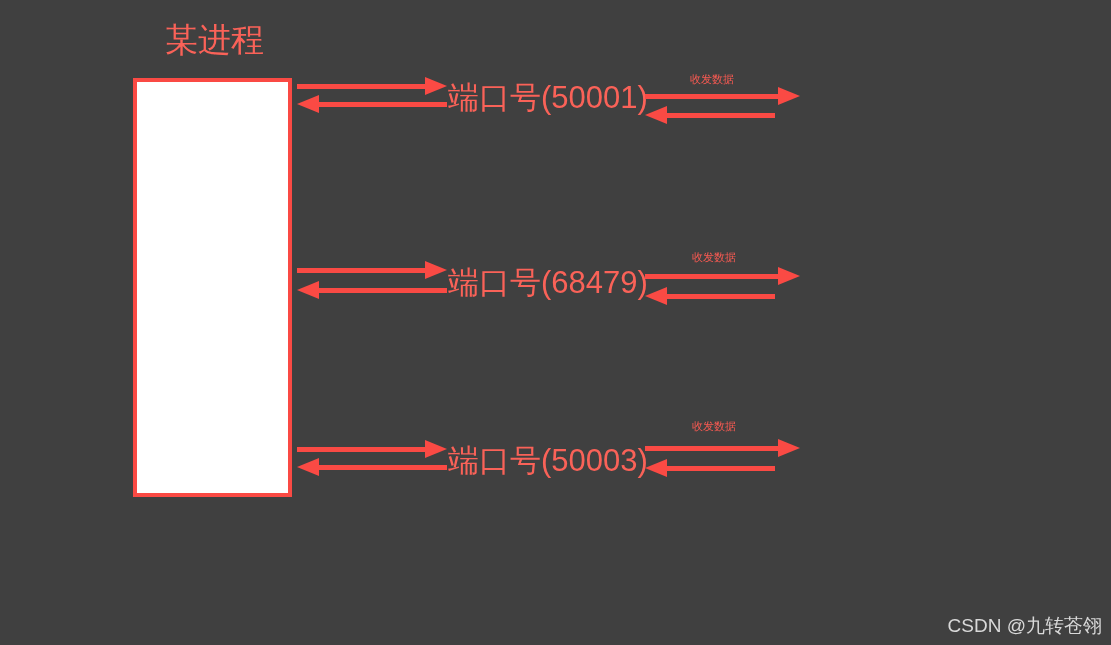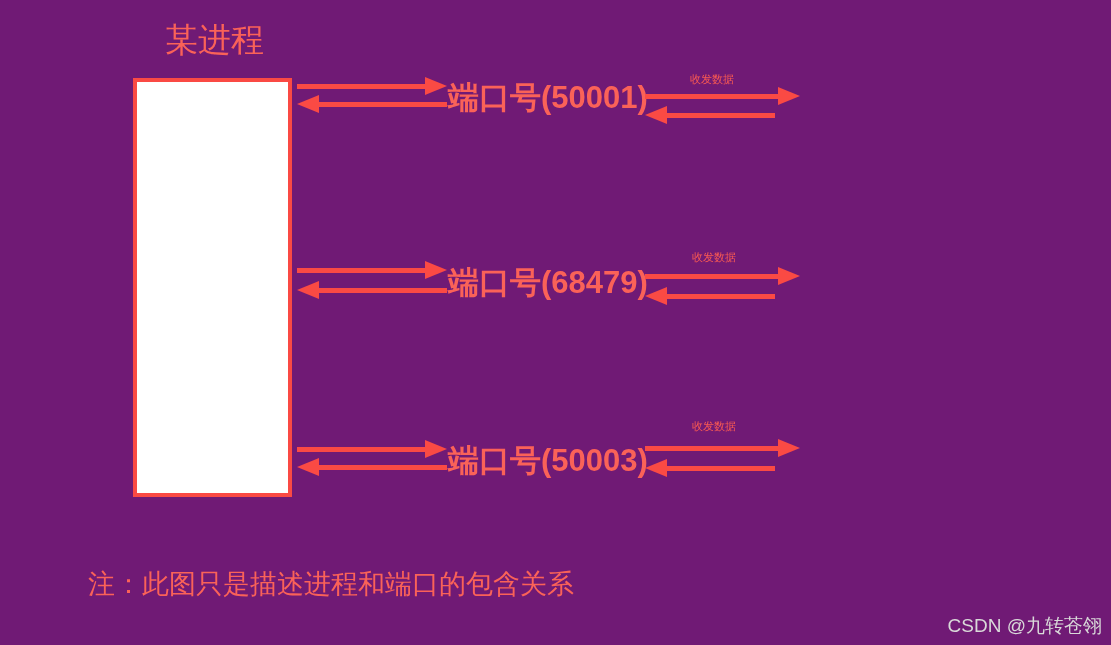--- a/index.html
+++ b/index.html
@@ -8,21 +8,21 @@
     padding: 0;
     background: #ffffff;
   }
   body {
     font-family: "Liberation Sans", "DejaVu Sans", sans-serif;
   }
   #canvas {
     position: relative;
     width: 1111px;
     height: 645px;
-    background: #701a75;
+    background: #404040;
     overflow: hidden;
   }
 
   
   .process-box {
     position: absolute;
     left: 133px;
     top: 78px;
     width: 159px;
     height: 419px;
@@ -66,21 +66,20 @@
     border-right: 22px solid #fa4a44;
   }
 
   
   .port-label {
     position: absolute;
     font-size: 31px;
     line-height: 36px;
     color: #fa6258;
     white-space: nowrap;
-    font-weight: bold;
   }
 
   
   .flow-caption {
     position: absolute;
     font-size: 11px;
     line-height: 15px;
     color: #fa5a52;
     white-space: nowrap;
   }
@@ -172,17 +171,16 @@
   <div class="flow-caption" style="left:692px; top:419px;">收发数据</div>
   <div class="arrow right" style="left:645px; top:446px; width:155px;">
     <div class="shaft" style="left:0; width:133px;"></div>
     <div class="head" style="left:133px;"></div>
   </div>
   <div class="arrow left" style="left:645px; top:466px; width:130px;">
     <div class="shaft" style="left:22px; width:108px;"></div>
     <div class="head" style="left:0;"></div>
   </div>
 
-  <div class="note">注：此图只是描述进程和端口的包含关系</div>
 
   <div class="watermark">CSDN @九转苍翎</div>
 
 </div>
 
 </body></html>

